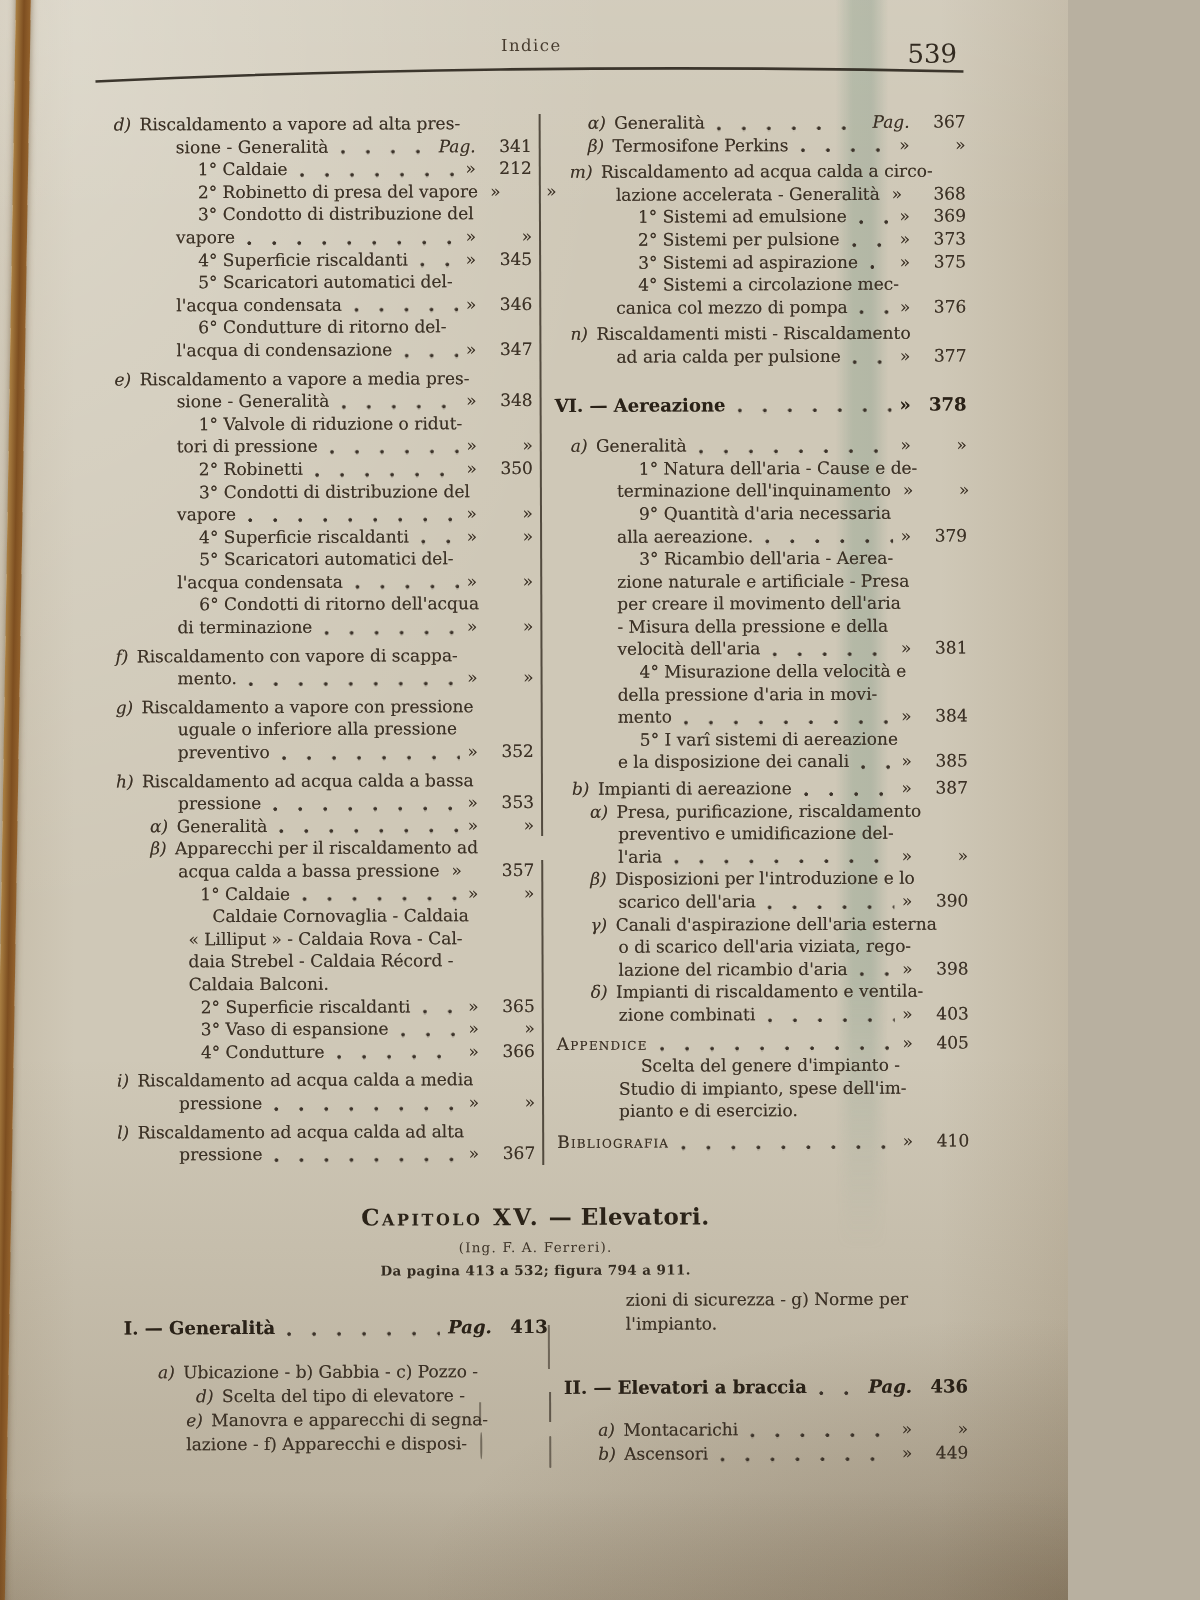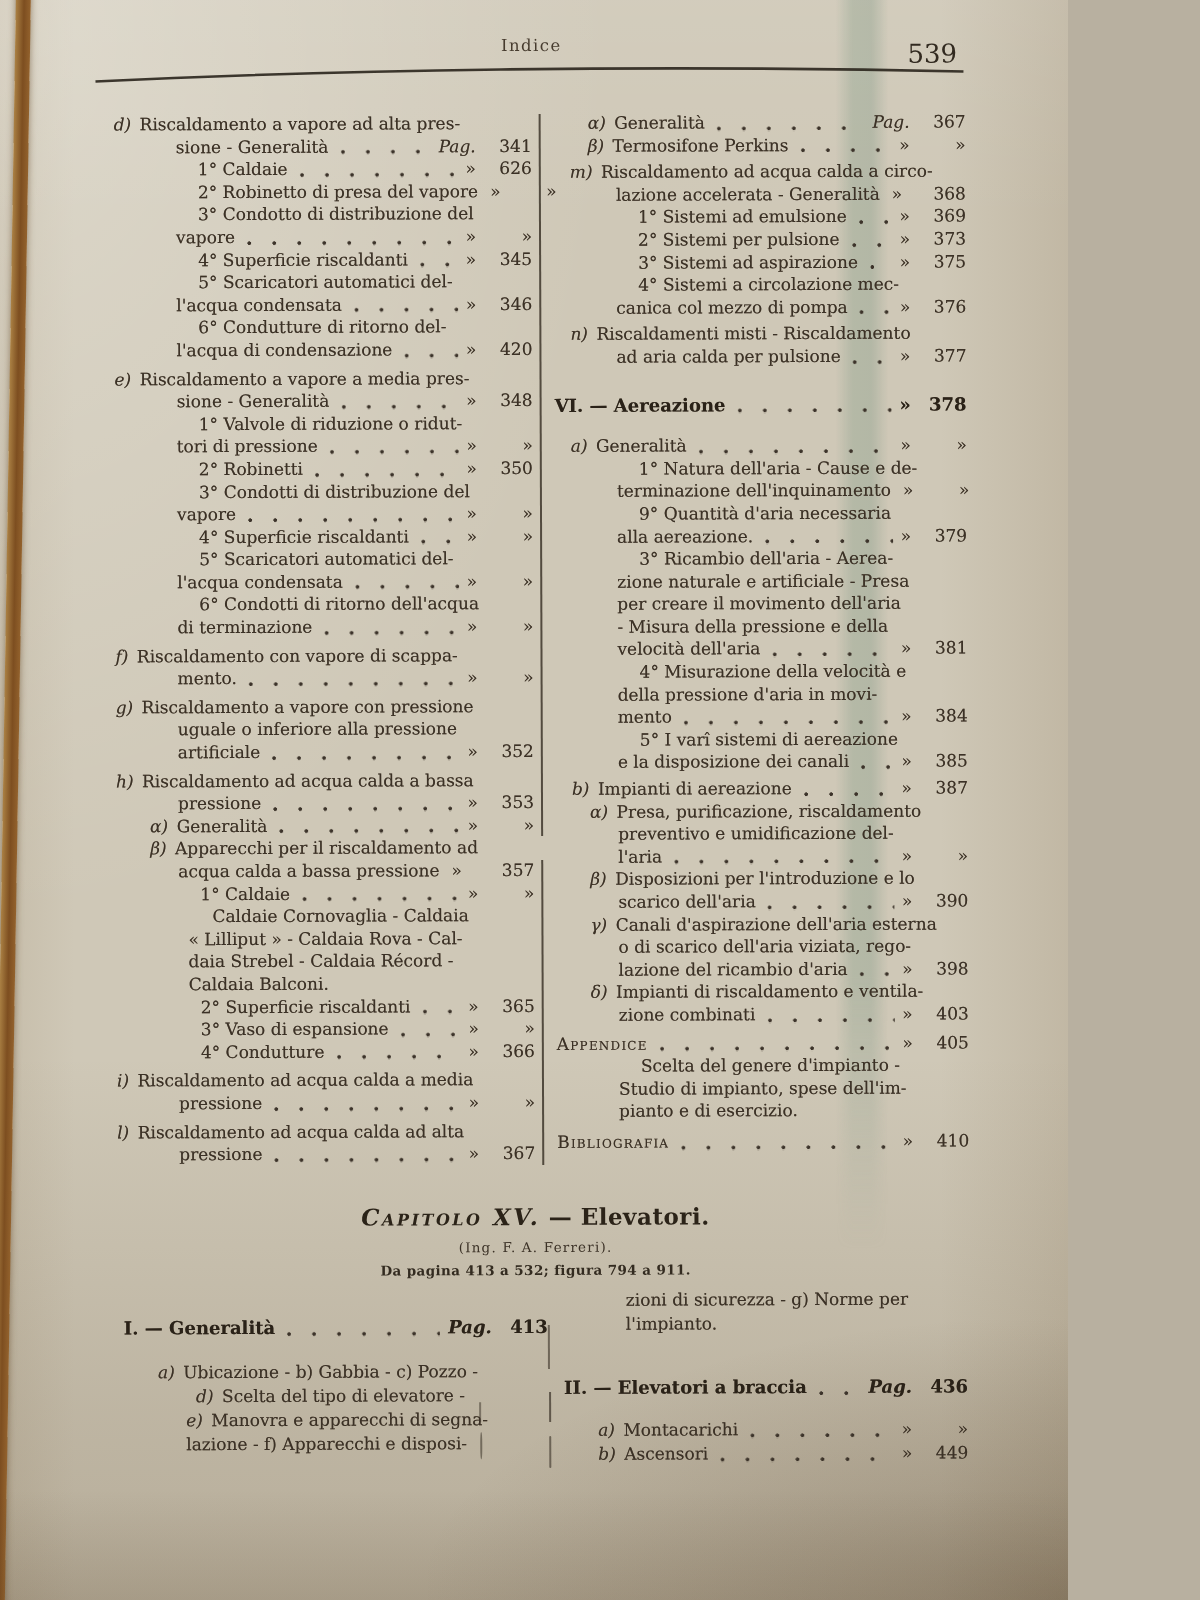--- a/index.html
+++ b/index.html
@@ -70,21 +70,21 @@
   .d1{left:541px;top:114px;height:722px;}
   .d2{left:541px;top:860px;height:305px;}
   .d3{left:546px;top:1325px;height:44px;opacity:.6;}
   .d4{left:547px;top:1392px;height:30px;opacity:.7;}
   .d5{left:547px;top:1436px;height:32px;opacity:.6;border-radius:2px;}
   .a1{left:477px;top:1402px;height:20px;opacity:.5;}
   .a2{left:478px;top:1432px;height:27px;opacity:.55;border-radius:40%;}
 
   .chapter{position:absolute;left:100px;top:1203px;width:868px;text-align:center;color:#2b2318;}
   .ch-title{font-size:23px;font-weight:bold;letter-spacing:.5px;}
-  .ch-title .caps{font-variant:small-caps;letter-spacing:2.5px;font-style:italic;}
+  .ch-title .caps{font-variant:small-caps;letter-spacing:2.5px;}
   .ch-byline{margin-top:9px;font-size:13.5px;letter-spacing:1.2px;color:#3b3126;}
   .ch-range{margin-top:7px;font-size:13.5px;font-weight:bold;letter-spacing:.4px;color:#332b20;}
 </style>
 </head>
 <body>
 
 <div class="page">
   <div class="spine"></div>
   <div class="gband"></div>
   <div class="shadowBR"></div>
@@ -114,21 +114,21 @@
         <div class="ln iC">
           <span class="t">sione - Generalità</span>
           <span class="lead"></span>
           <span class="m pag">Pag.</span>
           <span class="r">341</span>
         </div>
         <div class="ln iN">
           <span class="t">1° Caldaie</span>
           <span class="lead"></span>
           <span class="m">»</span>
-          <span class="r">626</span>
+          <span class="r">212</span>
         </div>
         <div class="ln iN">
           <span class="t">2° Robinetto di presa del vapore</span>
           <span class="m nlm">»</span>
           <span class="fill"></span>
           <span class="r">»</span>
         </div>
         <div class="ln iN">
           <span class="t">3° Condotto di distribuzione del</span>
         </div>
@@ -153,21 +153,21 @@
           <span class="m">»</span>
           <span class="r">346</span>
         </div>
         <div class="ln iN">
           <span class="t">6° Condutture di ritorno del-</span>
         </div>
         <div class="ln iC">
           <span class="t">l'acqua di condensazione</span>
           <span class="lead"></span>
           <span class="m">»</span>
-          <span class="r">420</span>
+          <span class="r">347</span>
         </div>
         <div class="ln i0" style="margin-top: 6px;">
           <span class="t"><span class="mk">e) </span>Riscaldamento a vapore a media pres-</span>
         </div>
         <div class="ln iC">
           <span class="t">sione - Generalità</span>
           <span class="lead"></span>
           <span class="m">»</span>
           <span class="r">348</span>
         </div>
@@ -228,21 +228,21 @@
           <span class="m">»</span>
           <span class="r">»</span>
         </div>
         <div class="ln i0" style="margin-top: 6px;">
           <span class="t"><span class="mk">g) </span>Riscaldamento a vapore con pressione</span>
         </div>
         <div class="ln iC">
           <span class="t">uguale o inferiore alla pressione</span>
         </div>
         <div class="ln iC">
-          <span class="t">artificiale</span>
+          <span class="t">preventivo</span>
           <span class="lead"></span>
           <span class="m">»</span>
           <span class="r">352</span>
         </div>
         <div class="ln i0" style="margin-top: 6px;">
           <span class="t"><span class="mk">h) </span>Riscaldamento ad acqua calda a bassa</span>
         </div>
         <div class="ln iC">
           <span class="t">pressione</span>
           <span class="lead"></span>

